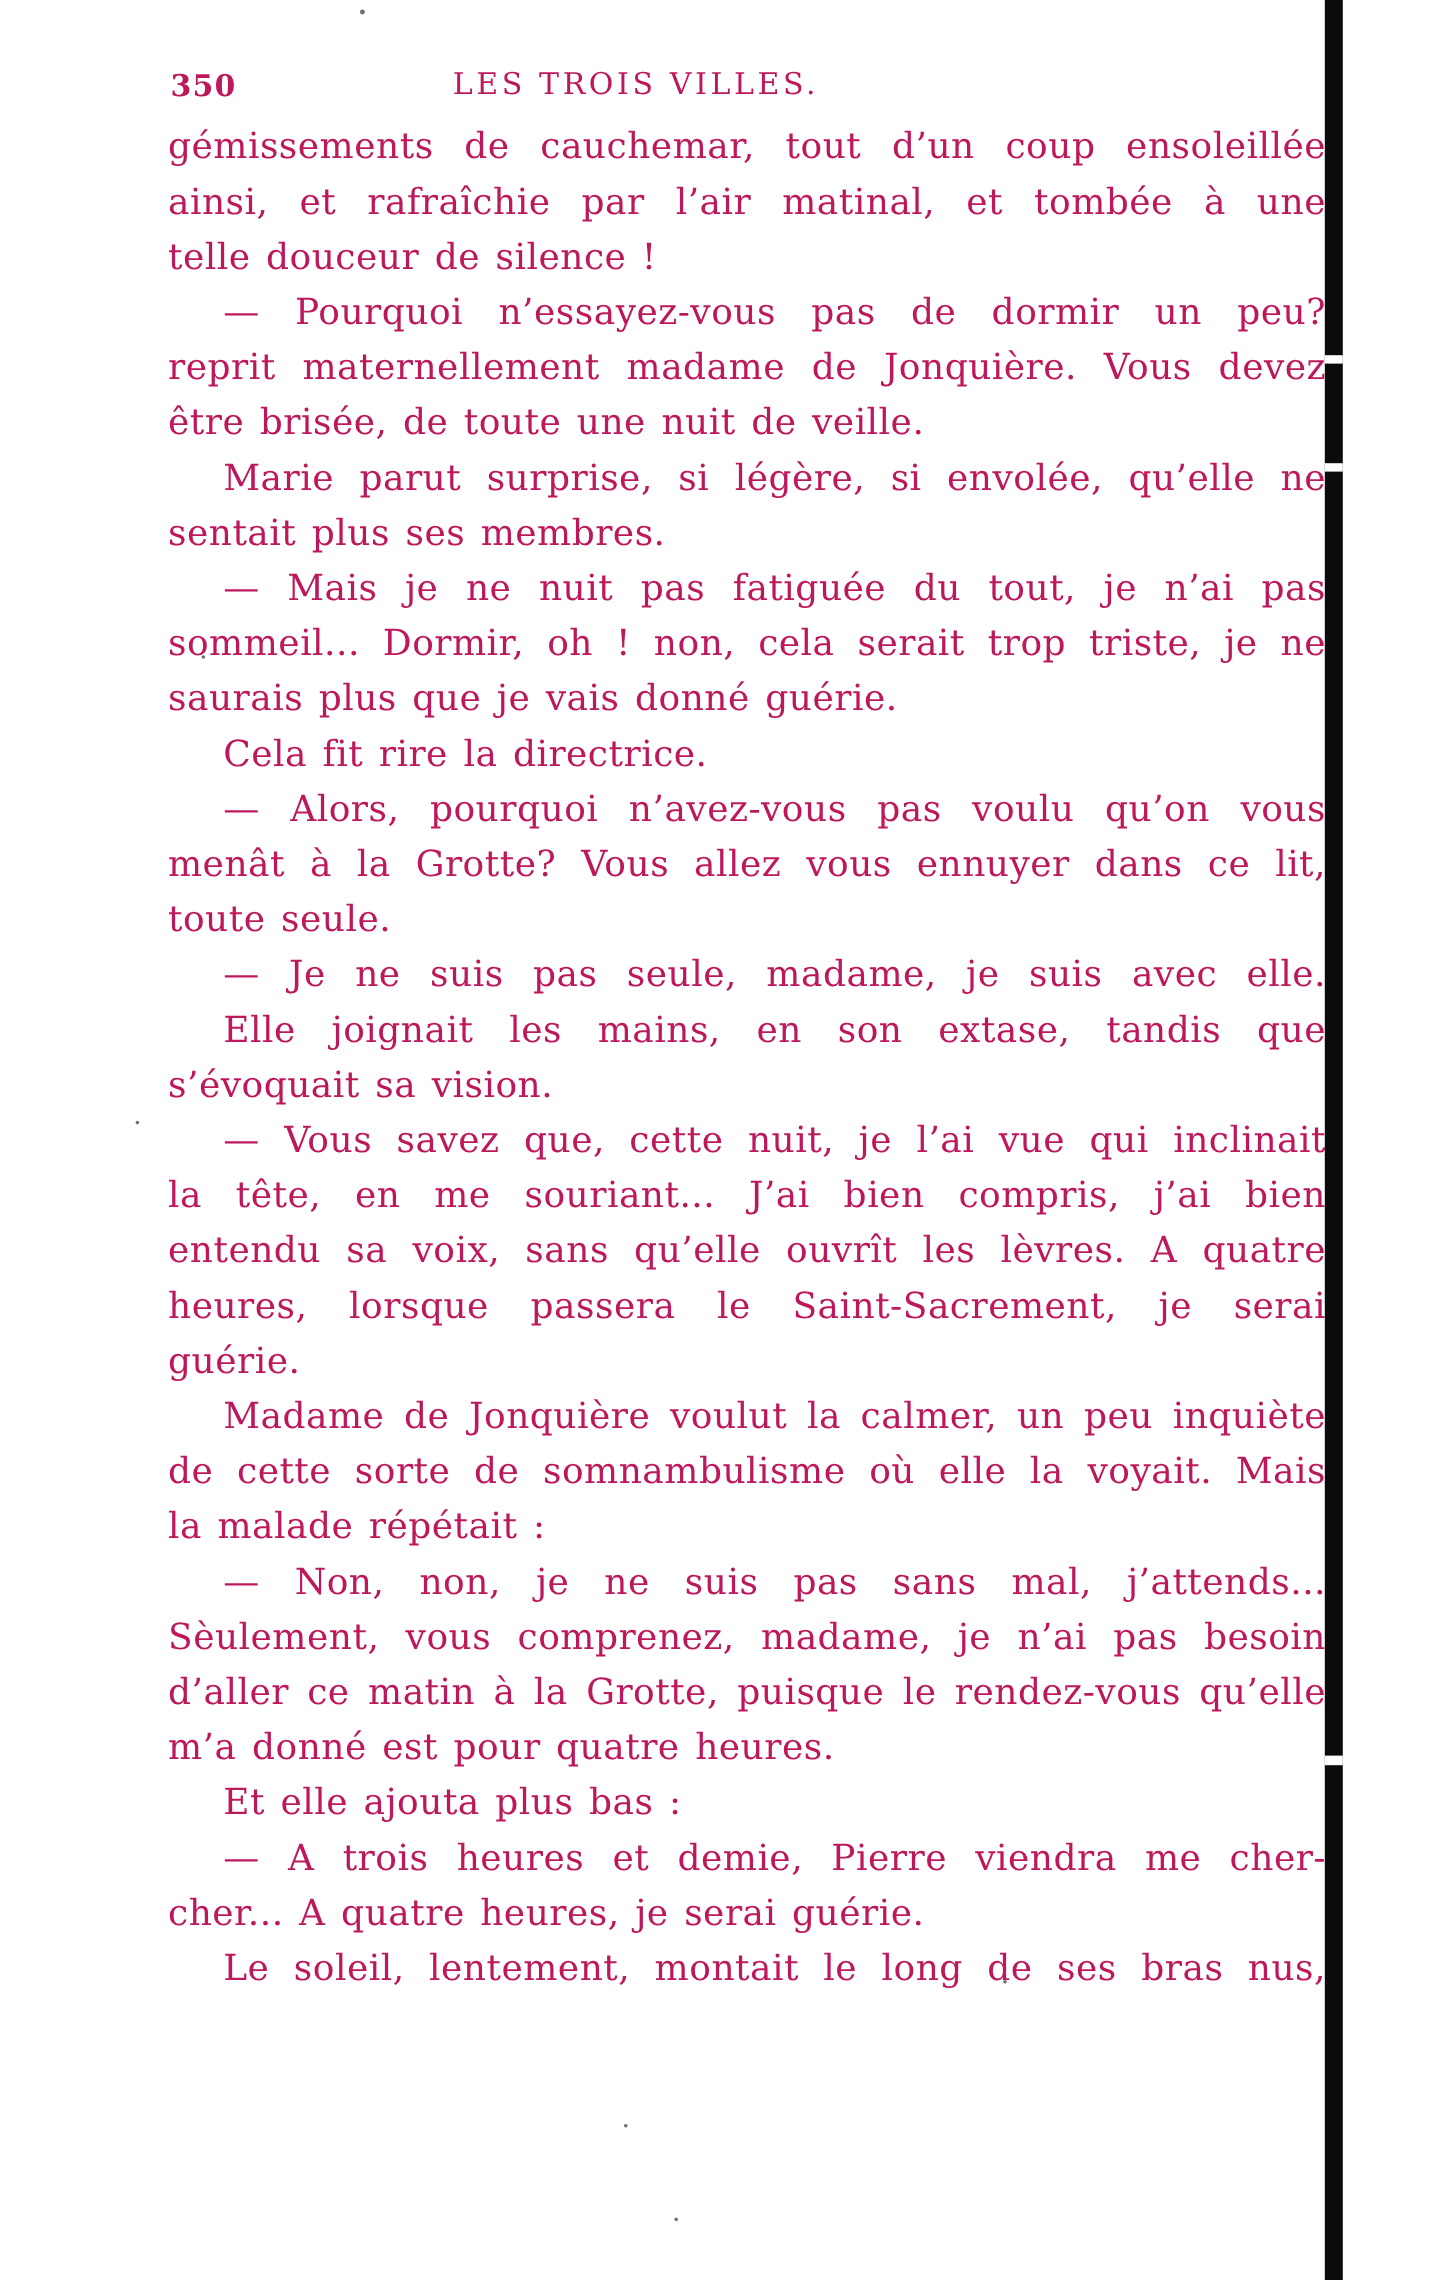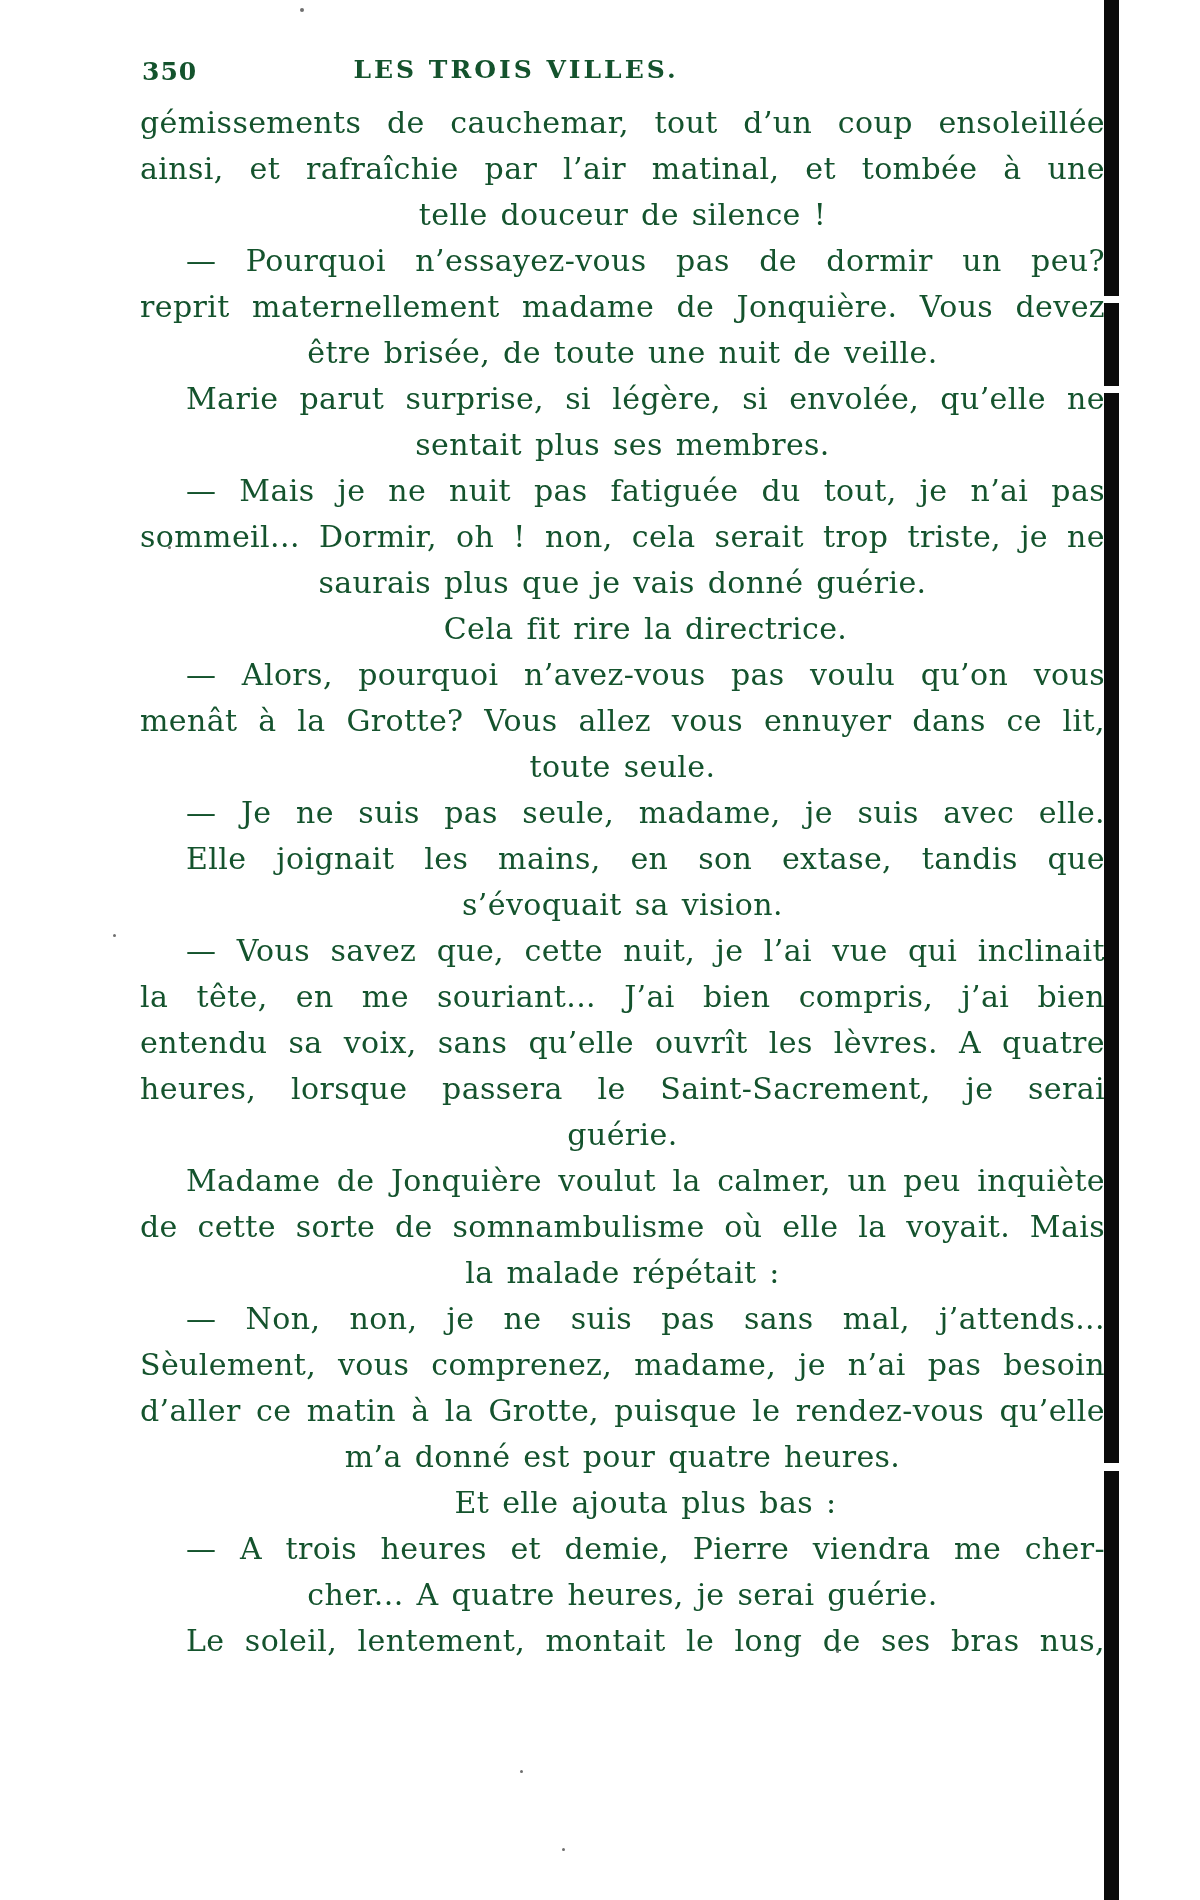--- a/index.html
+++ b/index.html
@@ -2,39 +2,39 @@
 <html><head>
 <meta charset="utf-8">
 <style>
   html,body{margin:0;padding:0;background:#e8e8e8;}
   .page{
     position:relative;
     width:1200px;height:1900px;
     background:#ffffff;
     overflow:hidden;
     font-family:"DejaVu Serif","Liberation Serif",serif;
-    color:#14532d;
+    color:#be185d;
   }
   
   .header{position:absolute;top:55px;left:0;width:1200px;height:40px;}
   .page-number{
     position:absolute;left:142px;top:2px;
     font-size:25px;font-weight:700;letter-spacing:1px;
   }
   .running-title{
-    position:absolute;left:516px;top:0;transform:translateX(-50%);
-    font-size:25px;font-weight:700;letter-spacing:3px;white-space:nowrap;
+    position:absolute;left:530px;top:0;transform:translateX(-50%);
+    font-size:25px;font-weight:400;letter-spacing:3px;white-space:nowrap;
   }
   
   .text-body{
     position:absolute;top:100px;left:140px;width:965px;
     font-size:30px;line-height:46px;letter-spacing:0.4px;word-spacing:0.10em;
   }
   .para{margin:0;}
-  .line{text-align:center;white-space:normal;}
+  .line{text-align:left;white-space:normal;}
   .line.jst{text-align:justify;text-align-last:justify;}
   .line.ind{text-indent:46px;}
   
   .scan-bar{
     position:absolute;top:0;left:1104px;width:15px;height:1900px;
     background:#0b0b0b;
   }
   .scan-bar .gap{position:absolute;left:0;width:15px;background:#ffffff;}
   .gap1{top:296px;height:7px;}
   .gap2{top:386px;height:7px;}

